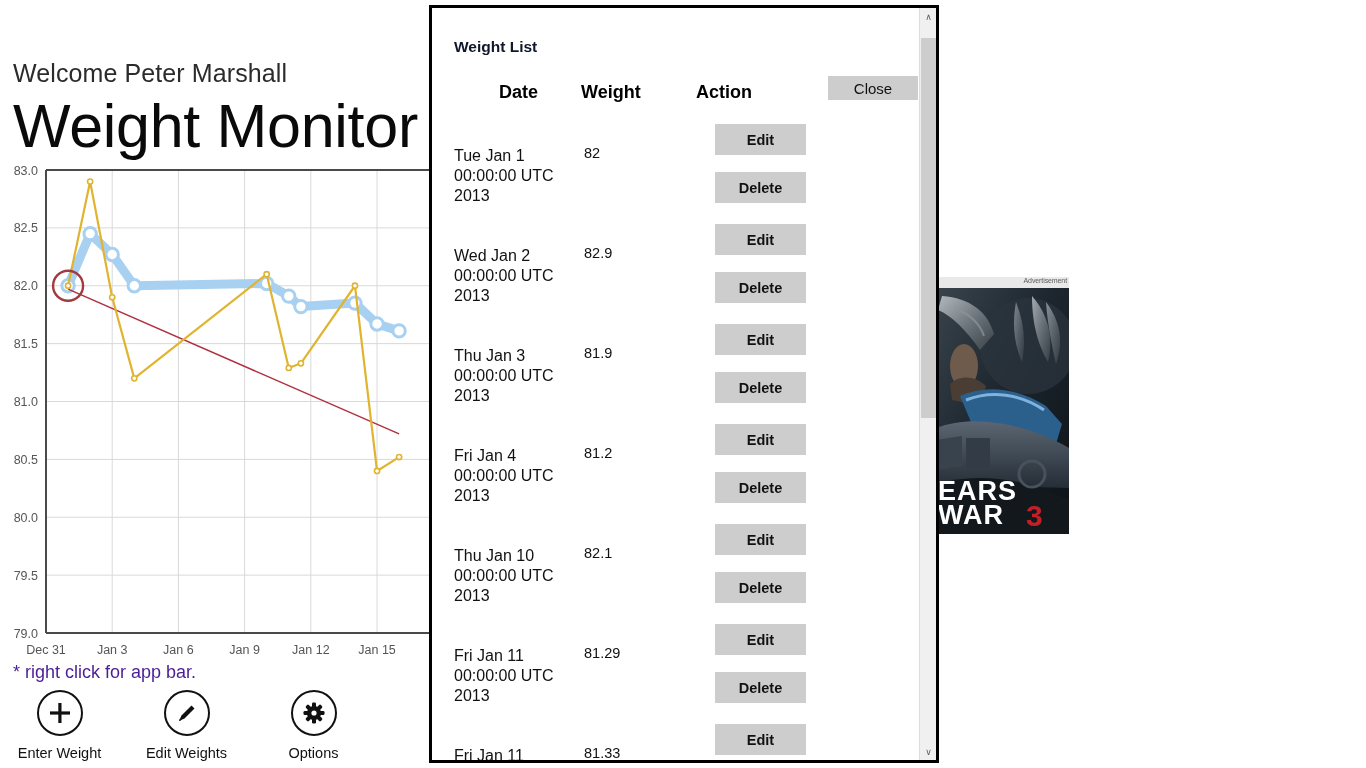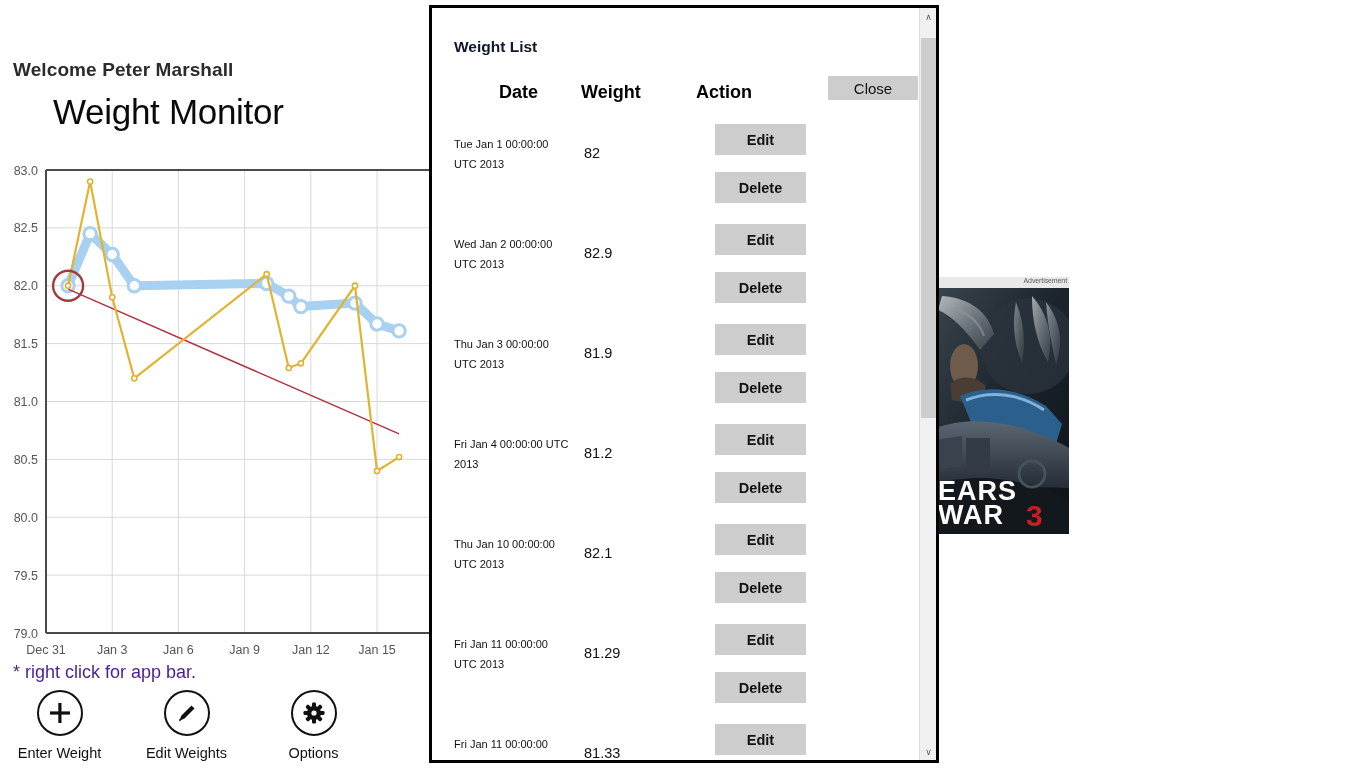--- a/index.html
+++ b/index.html
@@ -11,27 +11,27 @@
     font-family: "Liberation Sans", sans-serif;
     color: #000000;
   }
   #root { position: relative; width: 1366px; height: 768px; }
 
   
   .app-page { position: absolute; left: 0; top: 0; width: 430px; height: 768px; background: #fff; }
 
   .welcome {
     position: absolute; left: 13px; top: 59px;
-    font-size: 19px; font-weight: 700; color: #2b2b2b;
+    font-size: 25px; font-weight: 400; color: #2b2b2b;
     letter-spacing: 0.1px; white-space: nowrap;
   }
   .app-title {
     position: absolute; left: 13px; top: 94px;
-    font-size: 35px; font-weight: 300; color: #0a0a0a;
-    letter-spacing: -0.3px; white-space: nowrap; line-height: 1.05; margin-left: 40px;
+    font-size: 61px; font-weight: 300; color: #0a0a0a;
+    letter-spacing: -0.3px; white-space: nowrap; line-height: 1.05;
   }
 
   
   .chart-wrap { position: absolute; left: 0px; top: 162px; width: 430px; height: 500px; }
   .chart-svg { display: block; }
 
   .axis-note {
     position: absolute; left: 13px; top: 662px;
     font-size: 18px; color: #4c1d95; white-space: nowrap;
   }
@@ -86,22 +86,22 @@
     width: 90px; height: 24px;
     background: #cdcdcd; border: none;
     font-family: "Liberation Sans", sans-serif;
     font-size: 15px; color: #111; cursor: pointer;
     display: flex; align-items: center; justify-content: center;
   }
 
   .rows { position: absolute; left: 0; top: 112px; width: 490px; }
   .row { position: relative; height: 100px; }
   .row-date {
-    position: absolute; left: 22px; top: 14px; width: 118px;
-    font-size: 11px; line-height: 20px; color: #111;
+    position: absolute; left: 22px; top: 26px; width: 118px;
+    font-size: 16px; line-height: 20px; color: #111;
   }
   .row-weight {
     position: absolute; left: 152px; top: 25px;
     font-size: 14.5px; color: #111;
   }
   .row-btn {
     position: absolute; left: 283px;
     width: 91px; height: 31px;
     background: #cdcdcd; border: none;
     font-family: "Liberation Sans", sans-serif;

